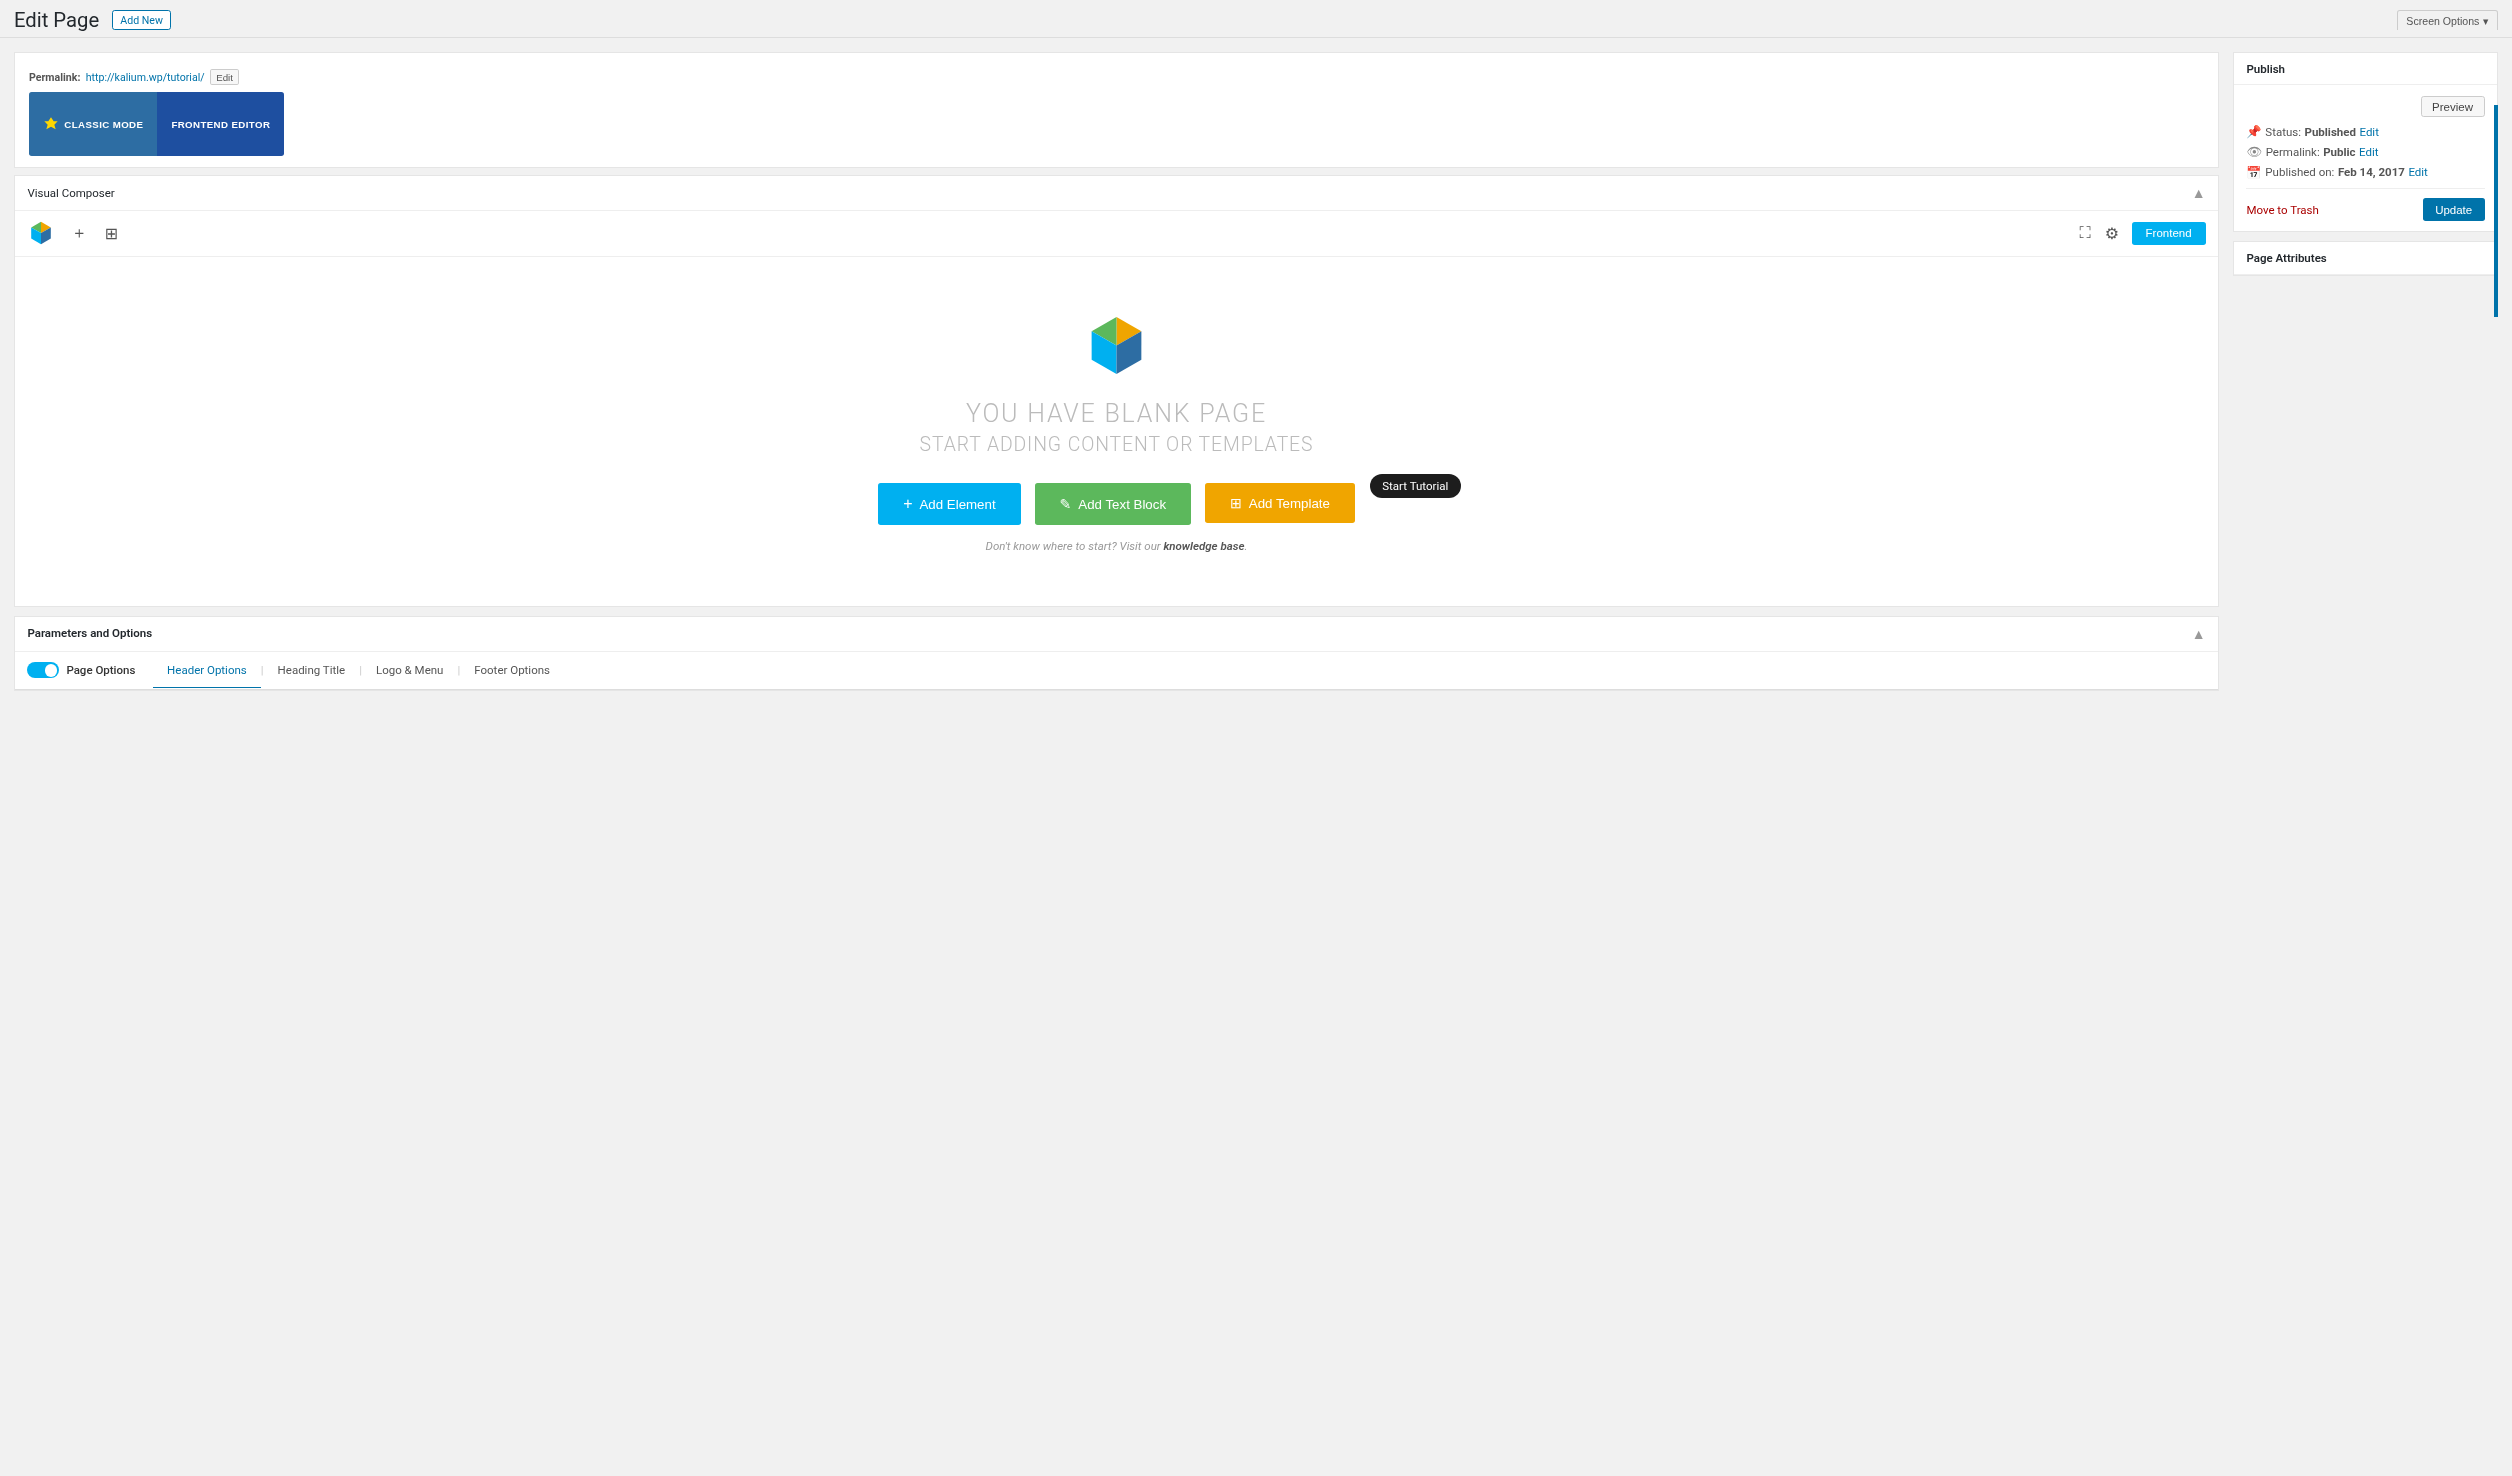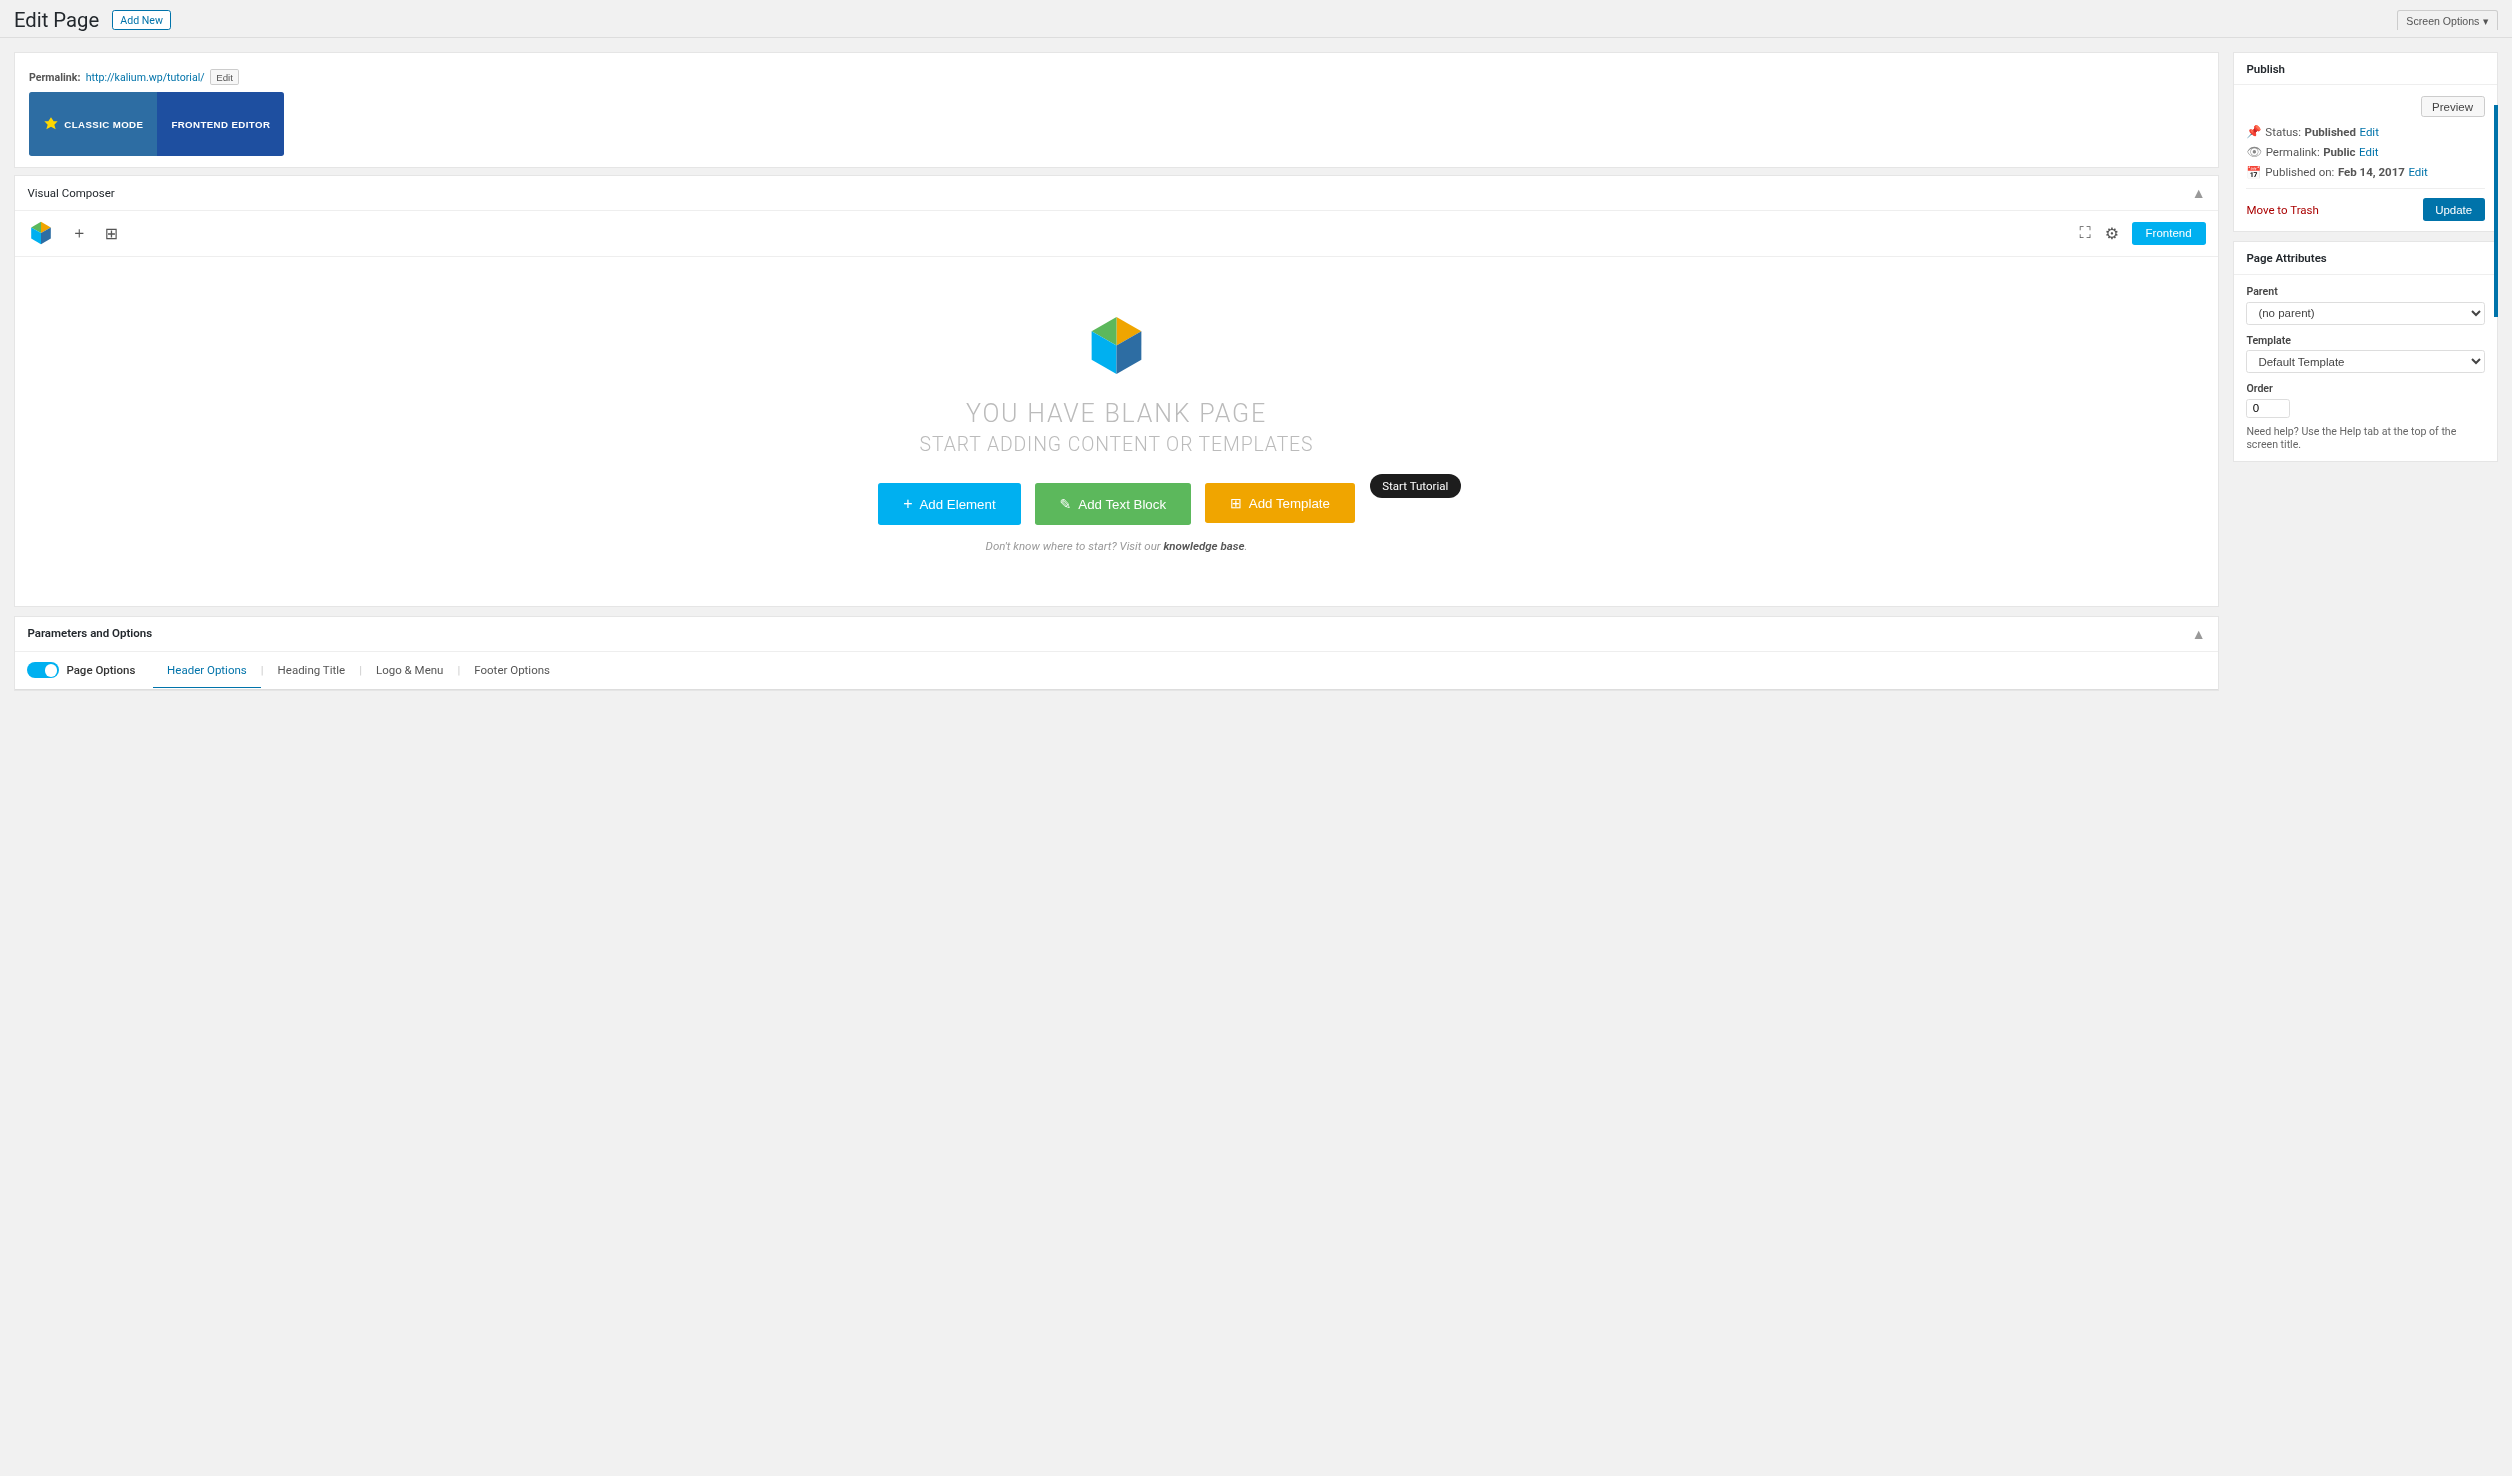--- a/index.html
+++ b/index.html
@@ -692,36 +692,20 @@
           </div>
         </div>
       </div>
 
       <div class="blue-sidebar-bar"></div>
 
       <div class="sidebar-panel">
         <div class="sidebar-panel-header">
           <span>Page Attributes</span>
         </div>
-        <div class="sidebar-panel-body">
-          <label class="form-label">Parent</label>
-          <select class="form-select">
-            <option>(no parent)</option>
-          </select>
-
-          <label class="form-label">Template</label>
-          <select class="form-select">
-            <option>Default Template</option>
-          </select>
-
-          <label class="form-label">Order</label>
-          <input class="form-input-small" type="text" value="0" style="">
-
-          <p class="help-text">Need help? Use the Help tab at the top of the screen title.</p>
-        </div>
       </div>
 
 
     </div>
   </div>
 
 </div>
 
 
 </body></html>

